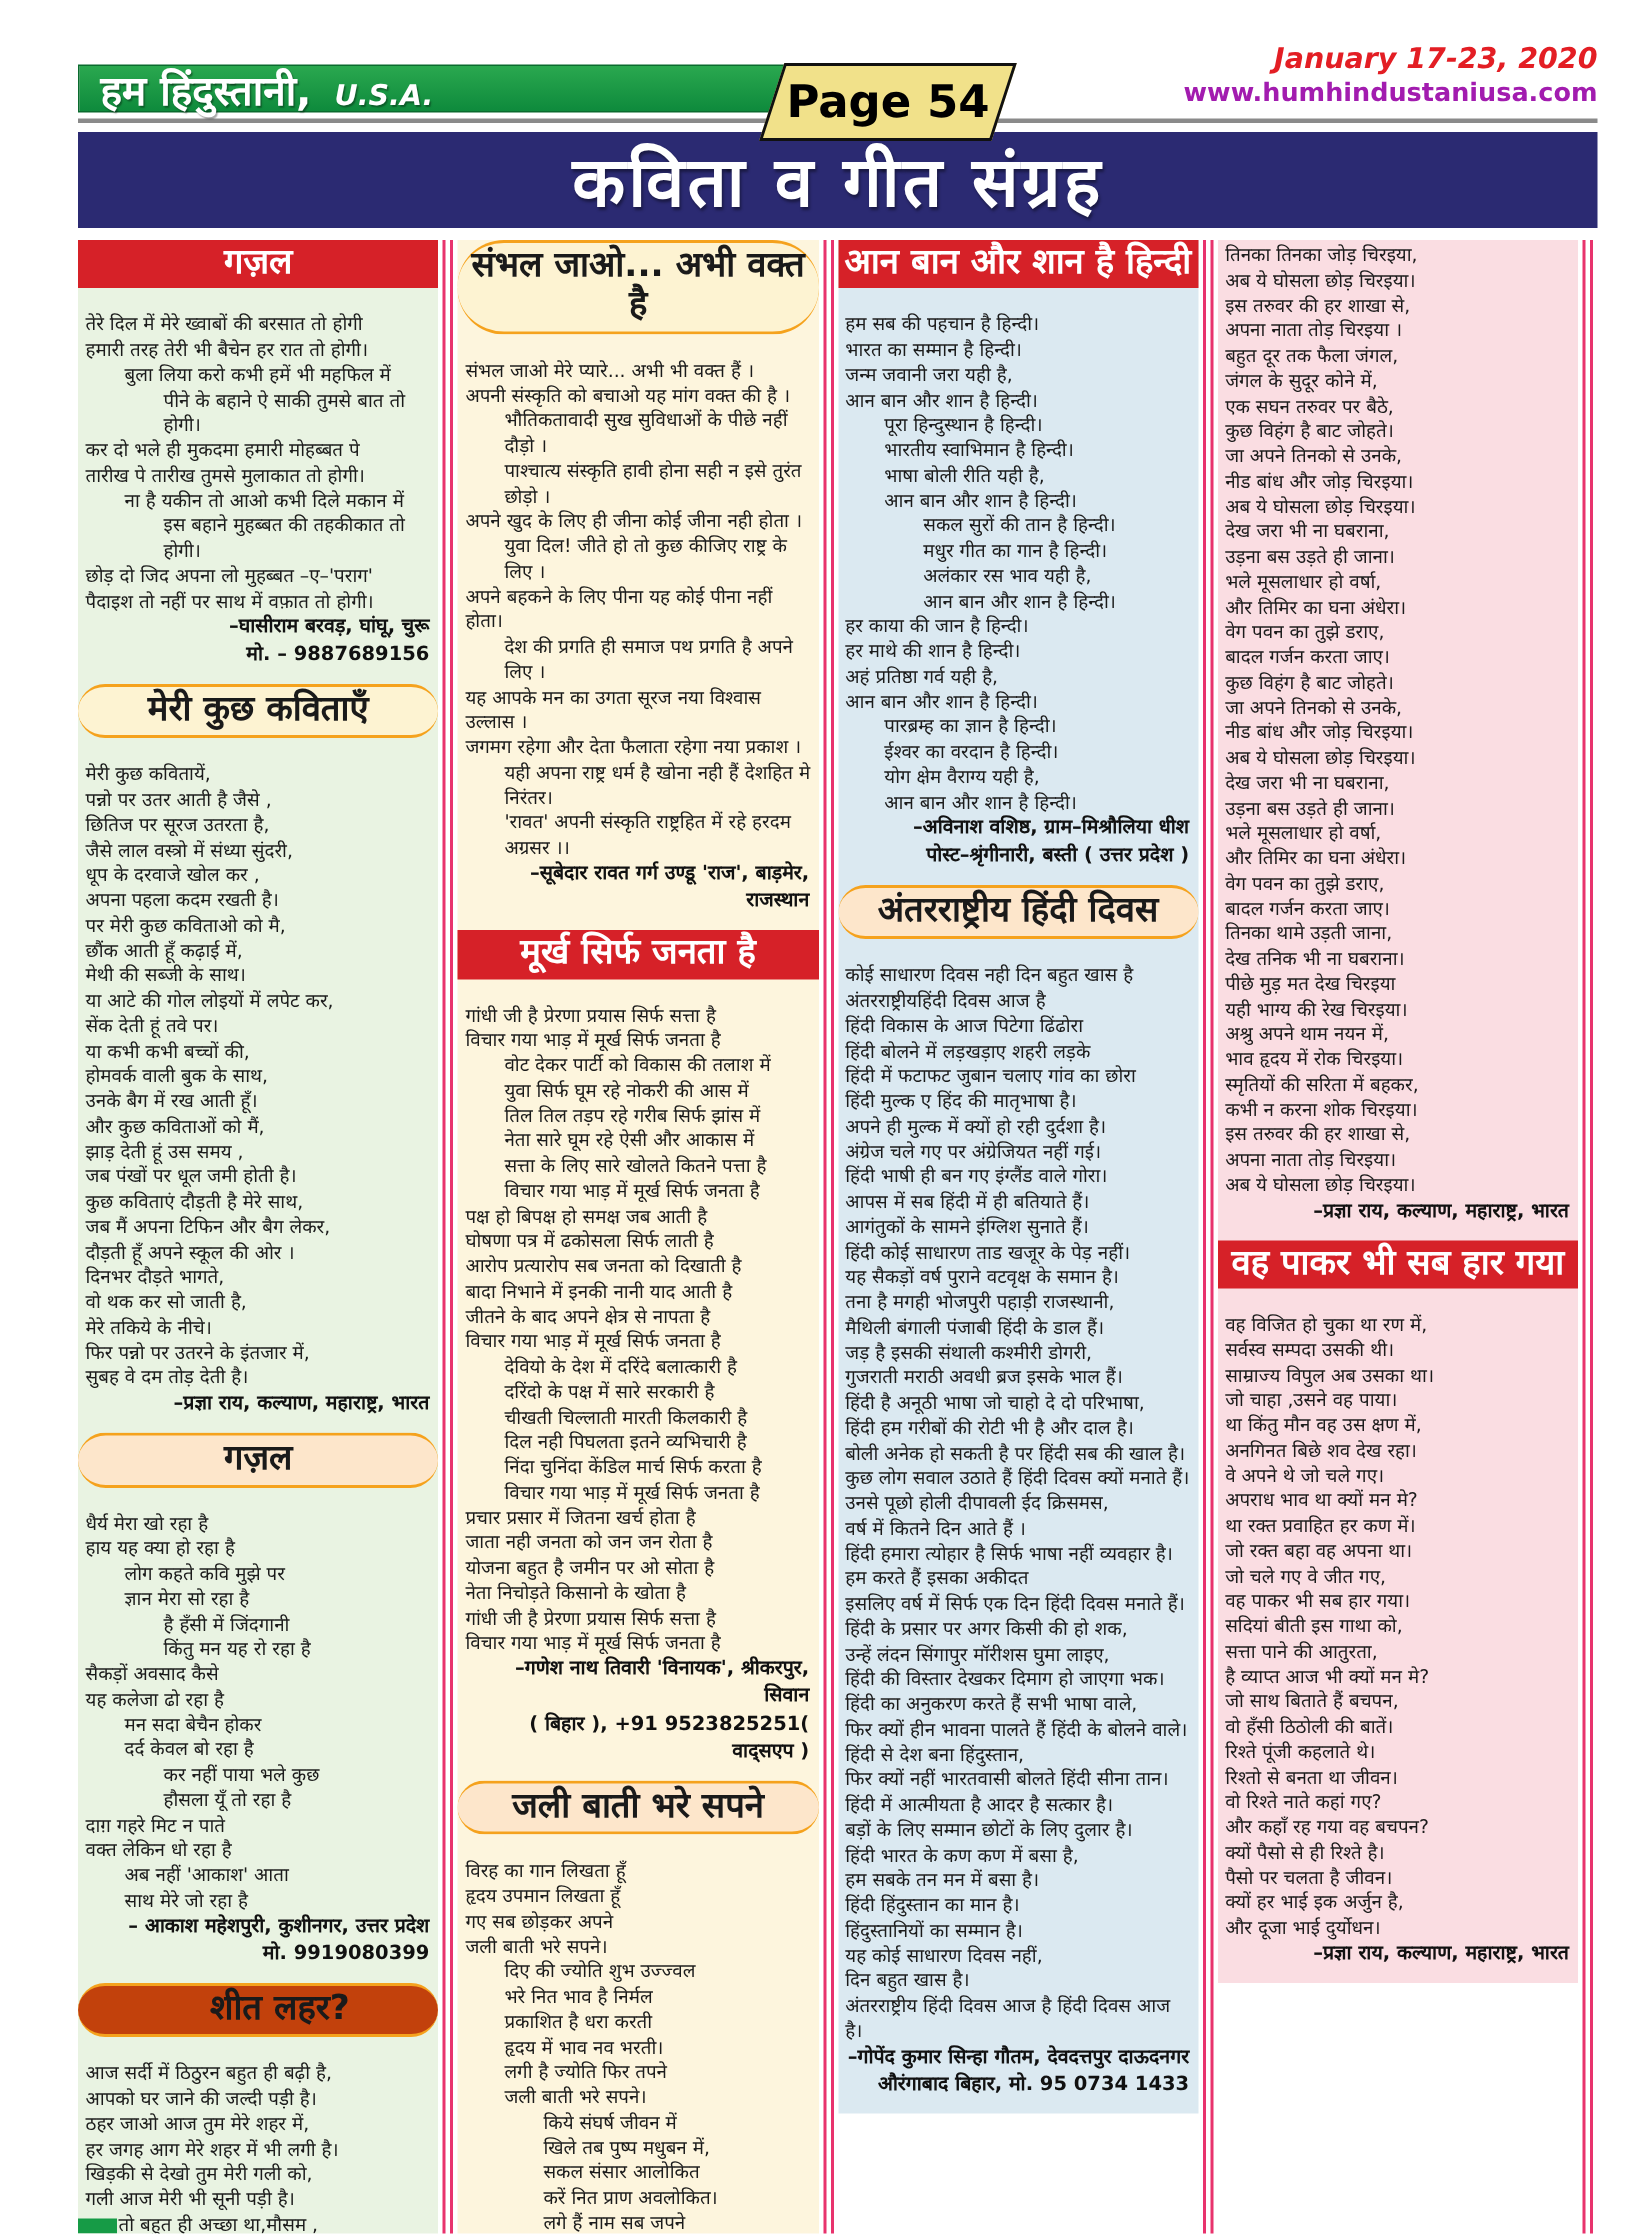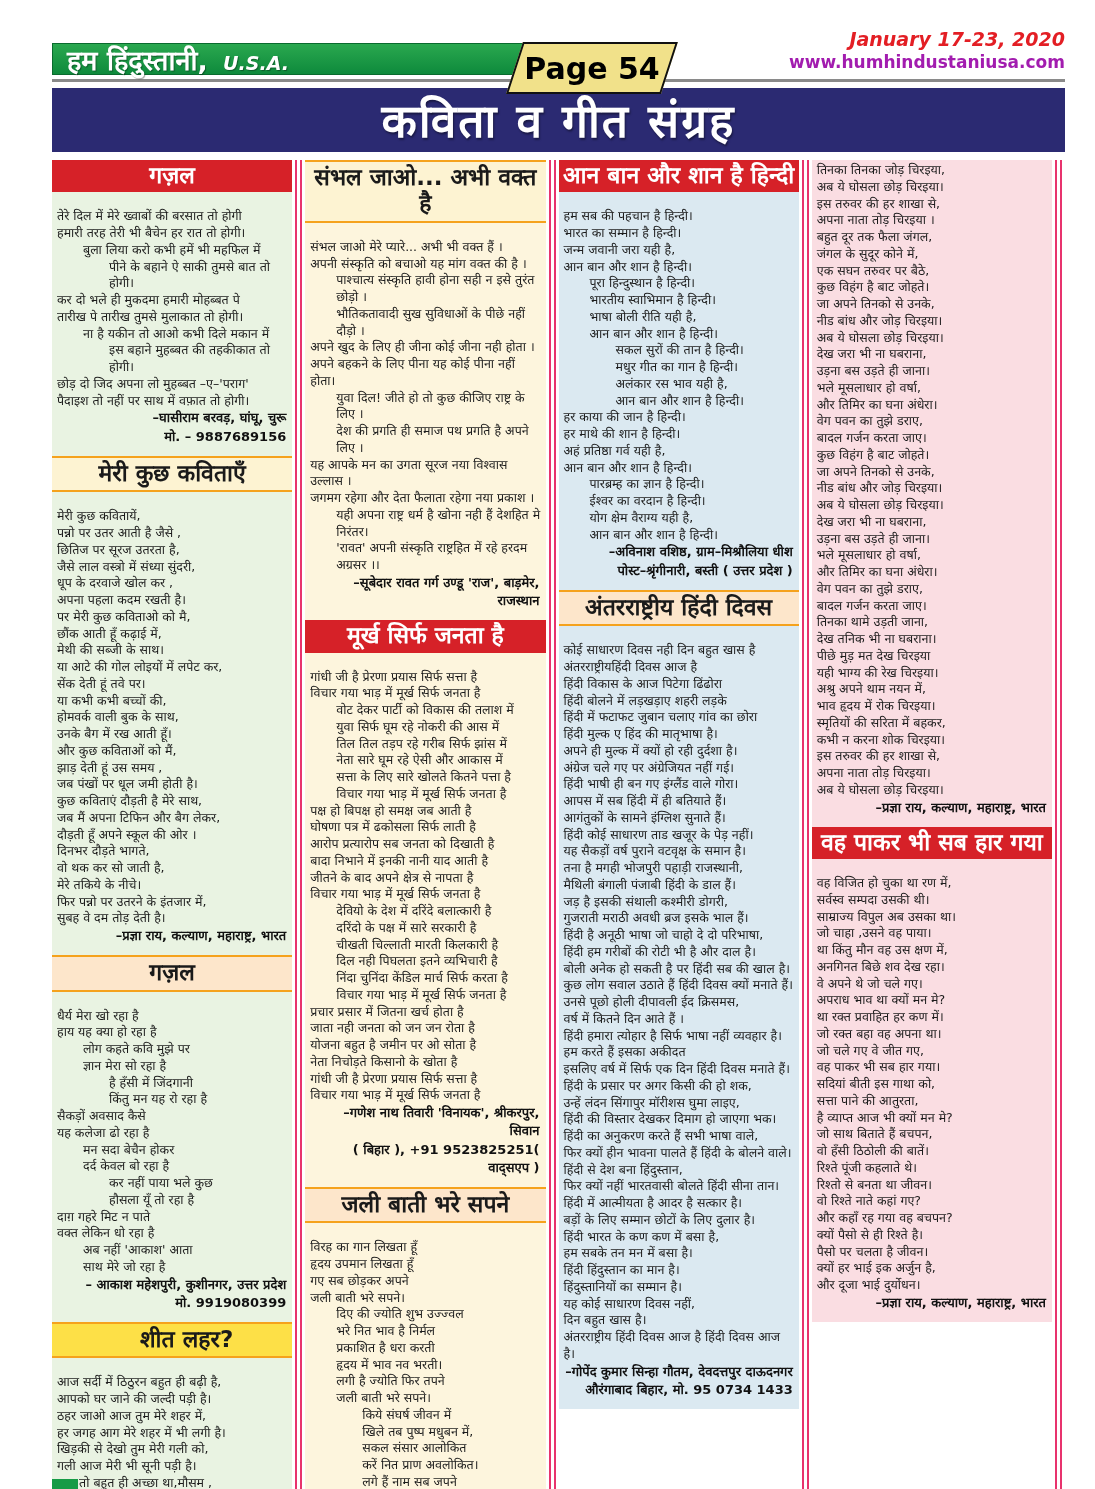--- a/index.html
+++ b/index.html
@@ -34,21 +34,21 @@
   
   .columns { display:flex; margin-top:8px; align-items:flex-start; }
   .column { flex:1 1 0; min-width:0; }
   .v-sep { width:7px; align-self:stretch; flex:0 0 auto; margin:0 3px;
            border-left:2px solid #e8336d; border-right:2px solid #e8336d; }
 
   .section { padding-bottom:6px; }
   .sec-title { text-align:center; font-weight:bold; font-size:23px; padding:2px 2px 4px;
                margin-bottom:14px; line-height:1.15; }
   .sec-title.red  { background:#d62128; color:#ffffff; }
-  .sec-title.band { color:#1a1a1a; border-top:2px solid #f5a21d; border-bottom:2px solid #f5a21d; }
+  .sec-title.band { color:#1a1a1a; border-top:2px solid #f5a21d; border-bottom:2px solid #f5a21d;border-radius:31px; }
 
   .sec-body { padding:2px 4px 4px 5px; }
   .line { font-size:12.5px; line-height:1.34; color:#1b1b1b; }
   .ind1 { padding-left:26px; }
   .ind2 { padding-left:52px; }
   .attr { font-size:13px; font-weight:bold; color:#111; text-align:right;
           line-height:1.4; padding-right:2px; }
 
   .bottom-sliver { position:absolute; left:52px; bottom:0; width:26px; height:10px;
                    background:#169b46; }
@@ -146,21 +146,21 @@
             <div class="line ind2">हौसला यूँ तो रहा है</div>
             <div class="line">दाग़ गहरे मिट न पाते</div>
             <div class="line">वक्त लेकिन धो रहा है</div>
             <div class="line ind1">अब नहीं 'आकाश' आता</div>
             <div class="line ind1">साथ मेरे जो रहा है</div>
             <div class="attr">– आकाश महेशपुरी, कुशीनगर, उत्तर प्रदेश</div>
             <div class="attr">मो. 9919080399</div>
           </div>
         </section>
         <section class="section">
-          <div class="sec-title band" style="background: #fde047; padding-left: 31px;">शीत लहर?</div>
+          <div class="sec-title band" style="background: #c2410c; padding-left: 31px;">शीत लहर?</div>
           <div class="sec-body">
             <div class="line">आज सर्दी में ठिठुरन बहुत ही बढ़ी है,</div>
             <div class="line">आपको  घर जाने  की जल्दी पड़ी है।</div>
             <div class="line">ठहर  जाओ  आज  तुम  मेरे शहर में,</div>
             <div class="line">हर जगह आग मेरे शहर में भी लगी है।</div>
             <div class="line">खिड़की  से  देखो  तुम  मेरी गली को,</div>
             <div class="line">गली  आज  मेरी  भी  सूनी  पड़ी  है।</div>
             <div class="line">कल  तो  बहुत  ही  अच्छा था,मौसम ,</div>
             <div class="line">जाने  क्यों ? आज  लहर  ठंडी चली है।</div>
             <div class="line">कल सूरज ने  सबको बुलाया था,छतपे,</div>
@@ -168,25 +168,25 @@
           </div>
         </section>
       </div>
       <div class="v-sep"></div>
       <div class="column" style="background: rgb(253, 245, 221);">
         <section class="section">
           <div class="sec-title band" style="background: rgb(253, 243, 210);">संभल जाओ... अभी वक्त है</div>
           <div class="sec-body">
             <div class="line">संभल जाओ मेरे प्यारे... अभी भी वक्त हैं ।</div>
             <div class="line">अपनी संस्कृति को बचाओ यह मांग वक्त की है ।</div>
+            <div class="line ind1">भौतिकतावादी सुख सुविधाओं के पीछे नहीं दौड़ो ।</div>
             <div class="line ind1">पाश्चात्य संस्कृति हावी होना सही न इसे तुरंत छोड़ो ।</div>
-            <div class="line ind1">भौतिकतावादी सुख सुविधाओं के पीछे नहीं दौड़ो ।</div>
             <div class="line">अपने खुद के लिए ही जीना कोई जीना नही होता ।</div>
+            <div class="line ind1">युवा दिल! जीते हो तो कुछ कीजिए राष्ट्र के लिए ।</div>
             <div class="line">अपने बहकने के लिए पीना यह कोई पीना नहीं होता।</div>
-            <div class="line ind1">युवा दिल! जीते हो तो कुछ कीजिए राष्ट्र के लिए ।</div>
             <div class="line ind1">देश की प्रगति ही समाज पथ प्रगति है अपने लिए ।</div>
             <div class="line">यह आपके मन का उगता सूरज नया विश्वास उल्लास ।</div>
             <div class="line">जगमग रहेगा और देता फैलाता रहेगा नया प्रकाश ।</div>
             <div class="line ind1">यही अपना राष्ट्र धर्म है खोना नही हैं देशहित मे निरंतर।</div>
             <div class="line ind1">'रावत' अपनी संस्कृति राष्ट्रहित में रहे हरदम अग्रसर ।।</div>
             <div class="attr">–सूबेदार रावत गर्ग उण्डू 'राज', बाड़मेर, राजस्थान</div>
           </div>
         </section>
         <section class="section">
           <div class="sec-title red">मूर्ख सिर्फ जनता है</div>

